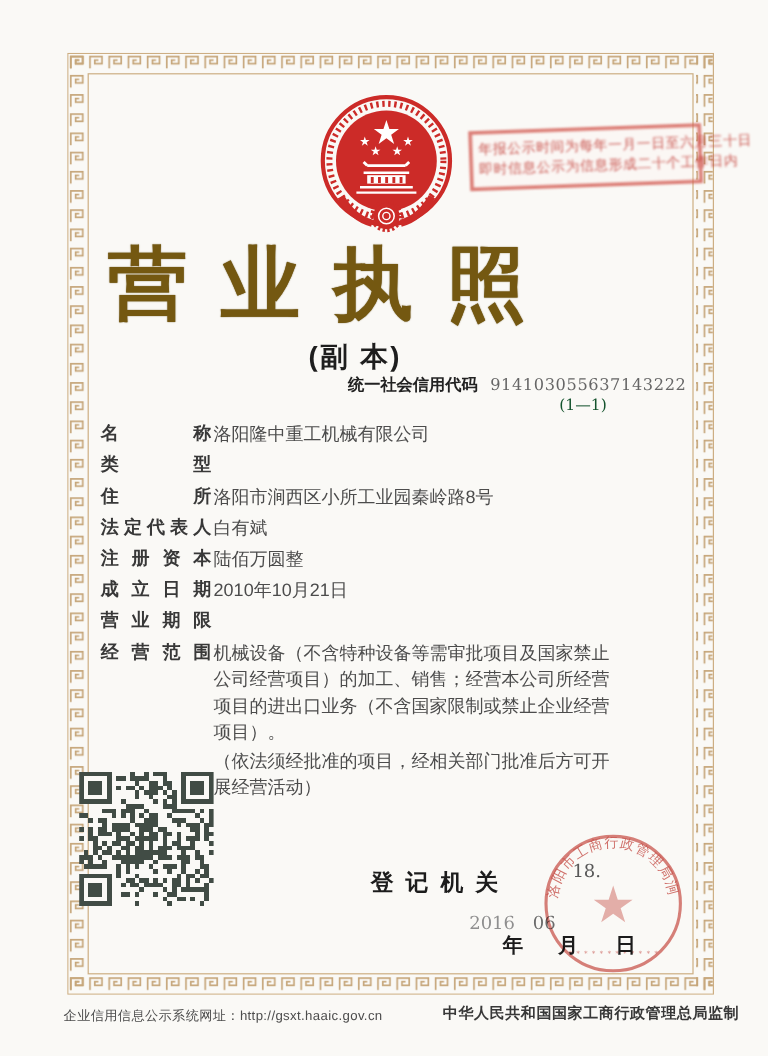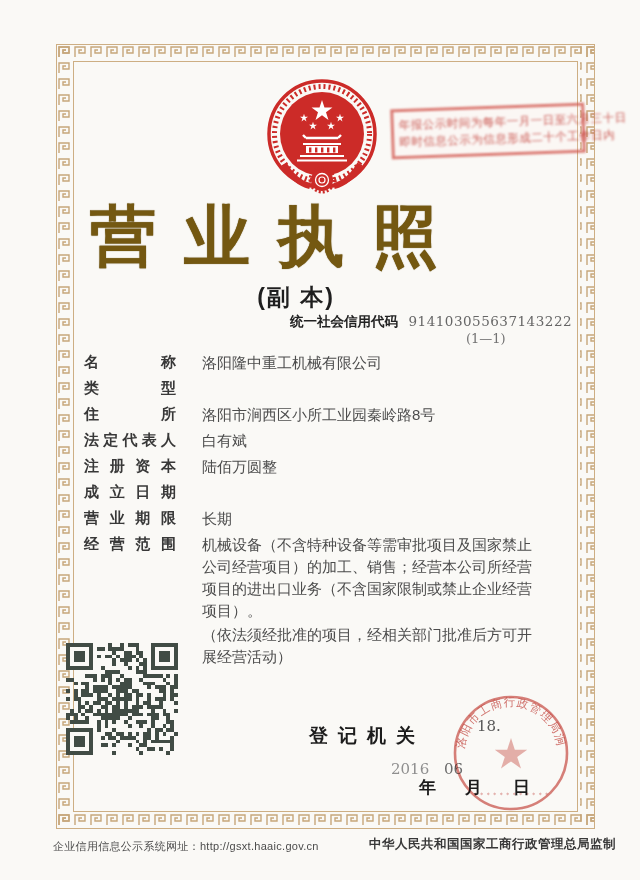--- a/index.html
+++ b/index.html
@@ -16,28 +16,28 @@
   .top-stamp .ln{font-size:11.5px;line-height:17px;color:rgba(193,55,48,.85);white-space:nowrap;letter-spacing:.5px;}
   
   .title-wrap{left:0;top:192px;width:528px;text-align:center;}
   .title{font-size:66px;font-weight:700;color:#745811;letter-spacing:28px;margin-right:-28px;text-shadow:0 0 1px #5d460c;}
   .subtitle-wrap{left:0;top:282px;width:592px;text-align:center;}
   .subtitle{font-size:23px;font-weight:700;color:#1e1e1e;letter-spacing:2px;}
   
   .credit{left:290px;top:312px;white-space:nowrap;}
   .credit .lbl{font-size:13.5px;font-weight:700;color:#222;}
   .credit .code{font-size:13.5px;color:#666;font-family:"DejaVu Serif",serif;margin-left:6px;letter-spacing:.5px;}
-  .page-no{left:466px;top:331px;font-size:13px;color:#737373;font-family:"DejaVu Serif",serif;}
+  .page-no{left:466px;top:331px;font-size:13px;color:#14532d;font-family:"DejaVu Serif",serif;}
   
   .fields{left:84px;top:352px;width:448px;}
   .f-row{display:flex;align-items:flex-start;min-height:26px;}
   .f-label{display:flex;justify-content:space-between;width:92px;flex:none;
     font-size:15px;font-weight:600;color:#383838;line-height:20px;}
   .f-label i{font-style:normal;}
-  .f-value{margin-left:26px;width:336px;font-size:15px;color:#4c4c4c;line-height:22px;}
+  .f-value{margin-left:2px;width:336px;font-size:15px;color:#4c4c4c;line-height:22px;}
   .f-para{margin:0 0 2px 0;}
   
   .qr{left:66px;top:643px;}
   
   .reg-label{left:309px;top:723px;font-size:19px;font-weight:700;color:#1c1c1c;letter-spacing:10px;white-space:nowrap;}
   .d-num{font-family:"DejaVu Serif",serif;font-size:15px;}
   .d-2016{left:391px;top:760px;color:#8f8f8f;}
   .d-02{left:444px;top:760px;color:#6b6b6b;}
   .d-18{left:477px;top:717px;color:#585858;}
   .d-unit{font-size:17px;font-weight:700;color:#1b1b1b;}
@@ -174,30 +174,30 @@
           <div class="f-para">陆佰万圆整</div>
         </div>
       </div>
       <div class="f-row">
         <div class="f-label">
           <i>成</i>
           <i>立</i>
           <i>日</i>
           <i>期</i>
         </div>
+        <div class="f-value">
+          <div class="f-para">2010年10月21日</div>
+        </div>
       </div>
       <div class="f-row">
         <div class="f-label">
           <i>营</i>
           <i>业</i>
           <i>期</i>
           <i>限</i>
-        </div>
-        <div class="f-value">
-          <div class="f-para">长期</div>
         </div>
       </div>
       <div class="f-row">
         <div class="f-label">
           <i>经</i>
           <i>营</i>
           <i>范</i>
           <i>围</i>
         </div>
         <div class="f-value">

